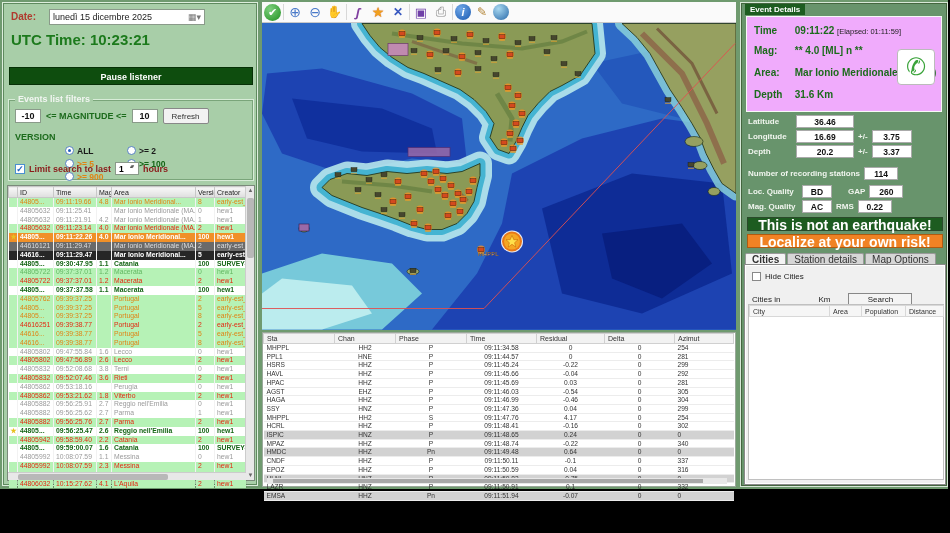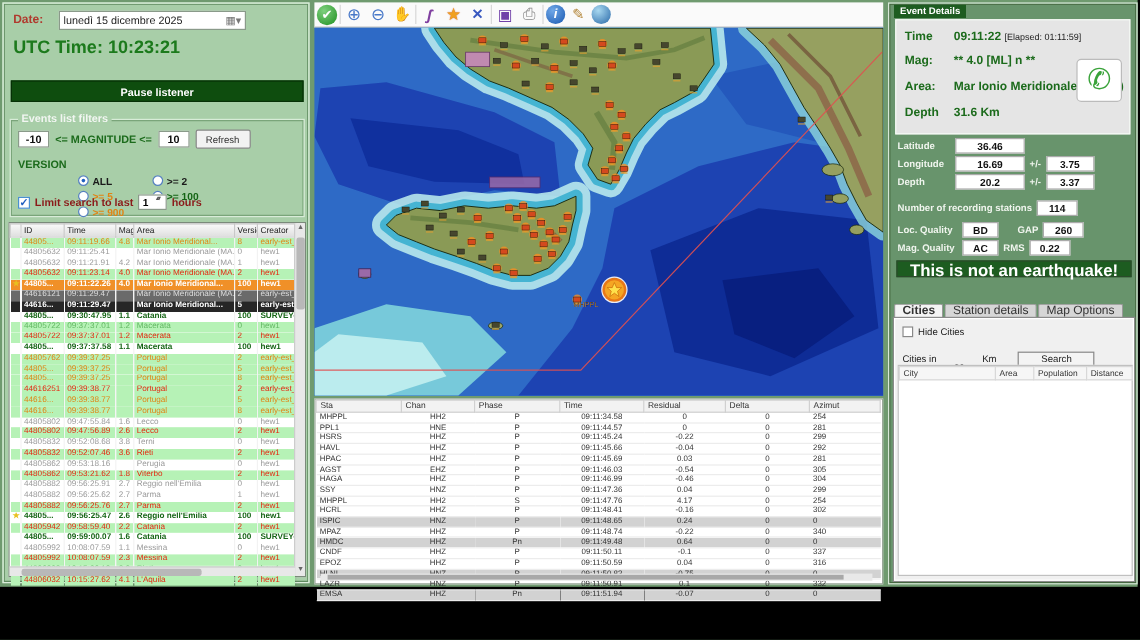--- a/index.html
+++ b/index.html
@@ -98,21 +98,21 @@
   tr.st-hl td { background:#d2d2d2; }
   .res-g{color:#28a428;} .res-o{color:#e09c20;} .res-r{color:#e42810;}
   .st-hsb { position:absolute; left:4px; bottom:2px; width:460px; height:6px; background:#e8e8e8; }
   .st-hsb .thumb { position:absolute; left:6px; top:1px; width:430px; height:4px; background:#a8a8a8; }
 
   
   .panel-right { position:absolute; left:740px; top:2px; width:208px; height:485px; background:#68946c;
     border:1px solid #d8e8d8; box-shadow:inset 0 0 0 1px #44663f; }
   .ed-legend { position:absolute; left:4px; top:1px; background:#1d5c20; color:#fff; font-size:8px;
     font-weight:bold; padding:1px 5px; }
-  .ed-box { position:absolute; left:5px; top:13px; width:196px; height:96px; background:#e5e5e5;
+  .ed-box { position:absolute; left:5px; top:13px; width:196px; height:96px; background:#f0abfc;
     border:1px solid #f6faf6; }
   .ed-box .row { position:absolute; left:7px; font-size:10px; font-weight:bold; color:#1c6b1c; white-space:nowrap; }
   .ed-box .lab { display:inline-block; }
   .elapsed { font-size:7.5px; color:#222; font-weight:normal; }
   .phone-btn { position:absolute; right:6px; top:32px; width:38px; height:36px; background:#fff;
     border:1px solid #bbb; border-radius:4px; display:flex; align-items:center; justify-content:center;
     cursor:pointer; }
   .phone-btn span { color:#3aa33a; font-size:24px; line-height:24px; }
   .fields { position:absolute; left:0; top:112px; width:208px; }
   .f-row { position:absolute; left:7px; height:13px; display:flex; align-items:center; gap:4px; }
@@ -1002,20 +1002,21 @@
       </div>
       <div class="f-row" style="top:85px">
         <span class="f-lab" style="width:50px">Mag. Quality</span>
         <div class="f-box" style="width:30px">AC</div>
         <span class="f-lab" style="">RMS</span>
         <div class="f-box" style="width:34px">0.22</div>
       </div>
     </div>
 
     <div class="rp-btn green">This is not an earthquake!</div>
+    <div class="rp-btn orange">Localize at your own risk!</div>
 
     <div class="tabs" id="rp-tabs">
         <div class="tab active">Cities</div>
         <div class="tab">Station details</div>
         <div class="tab">Map Options</div>
       </div>
     <div class="tab-panel">
       <div class="hide-cities">
         <div class="chk-empty"></div>
         <span>Hide Cities</span>

